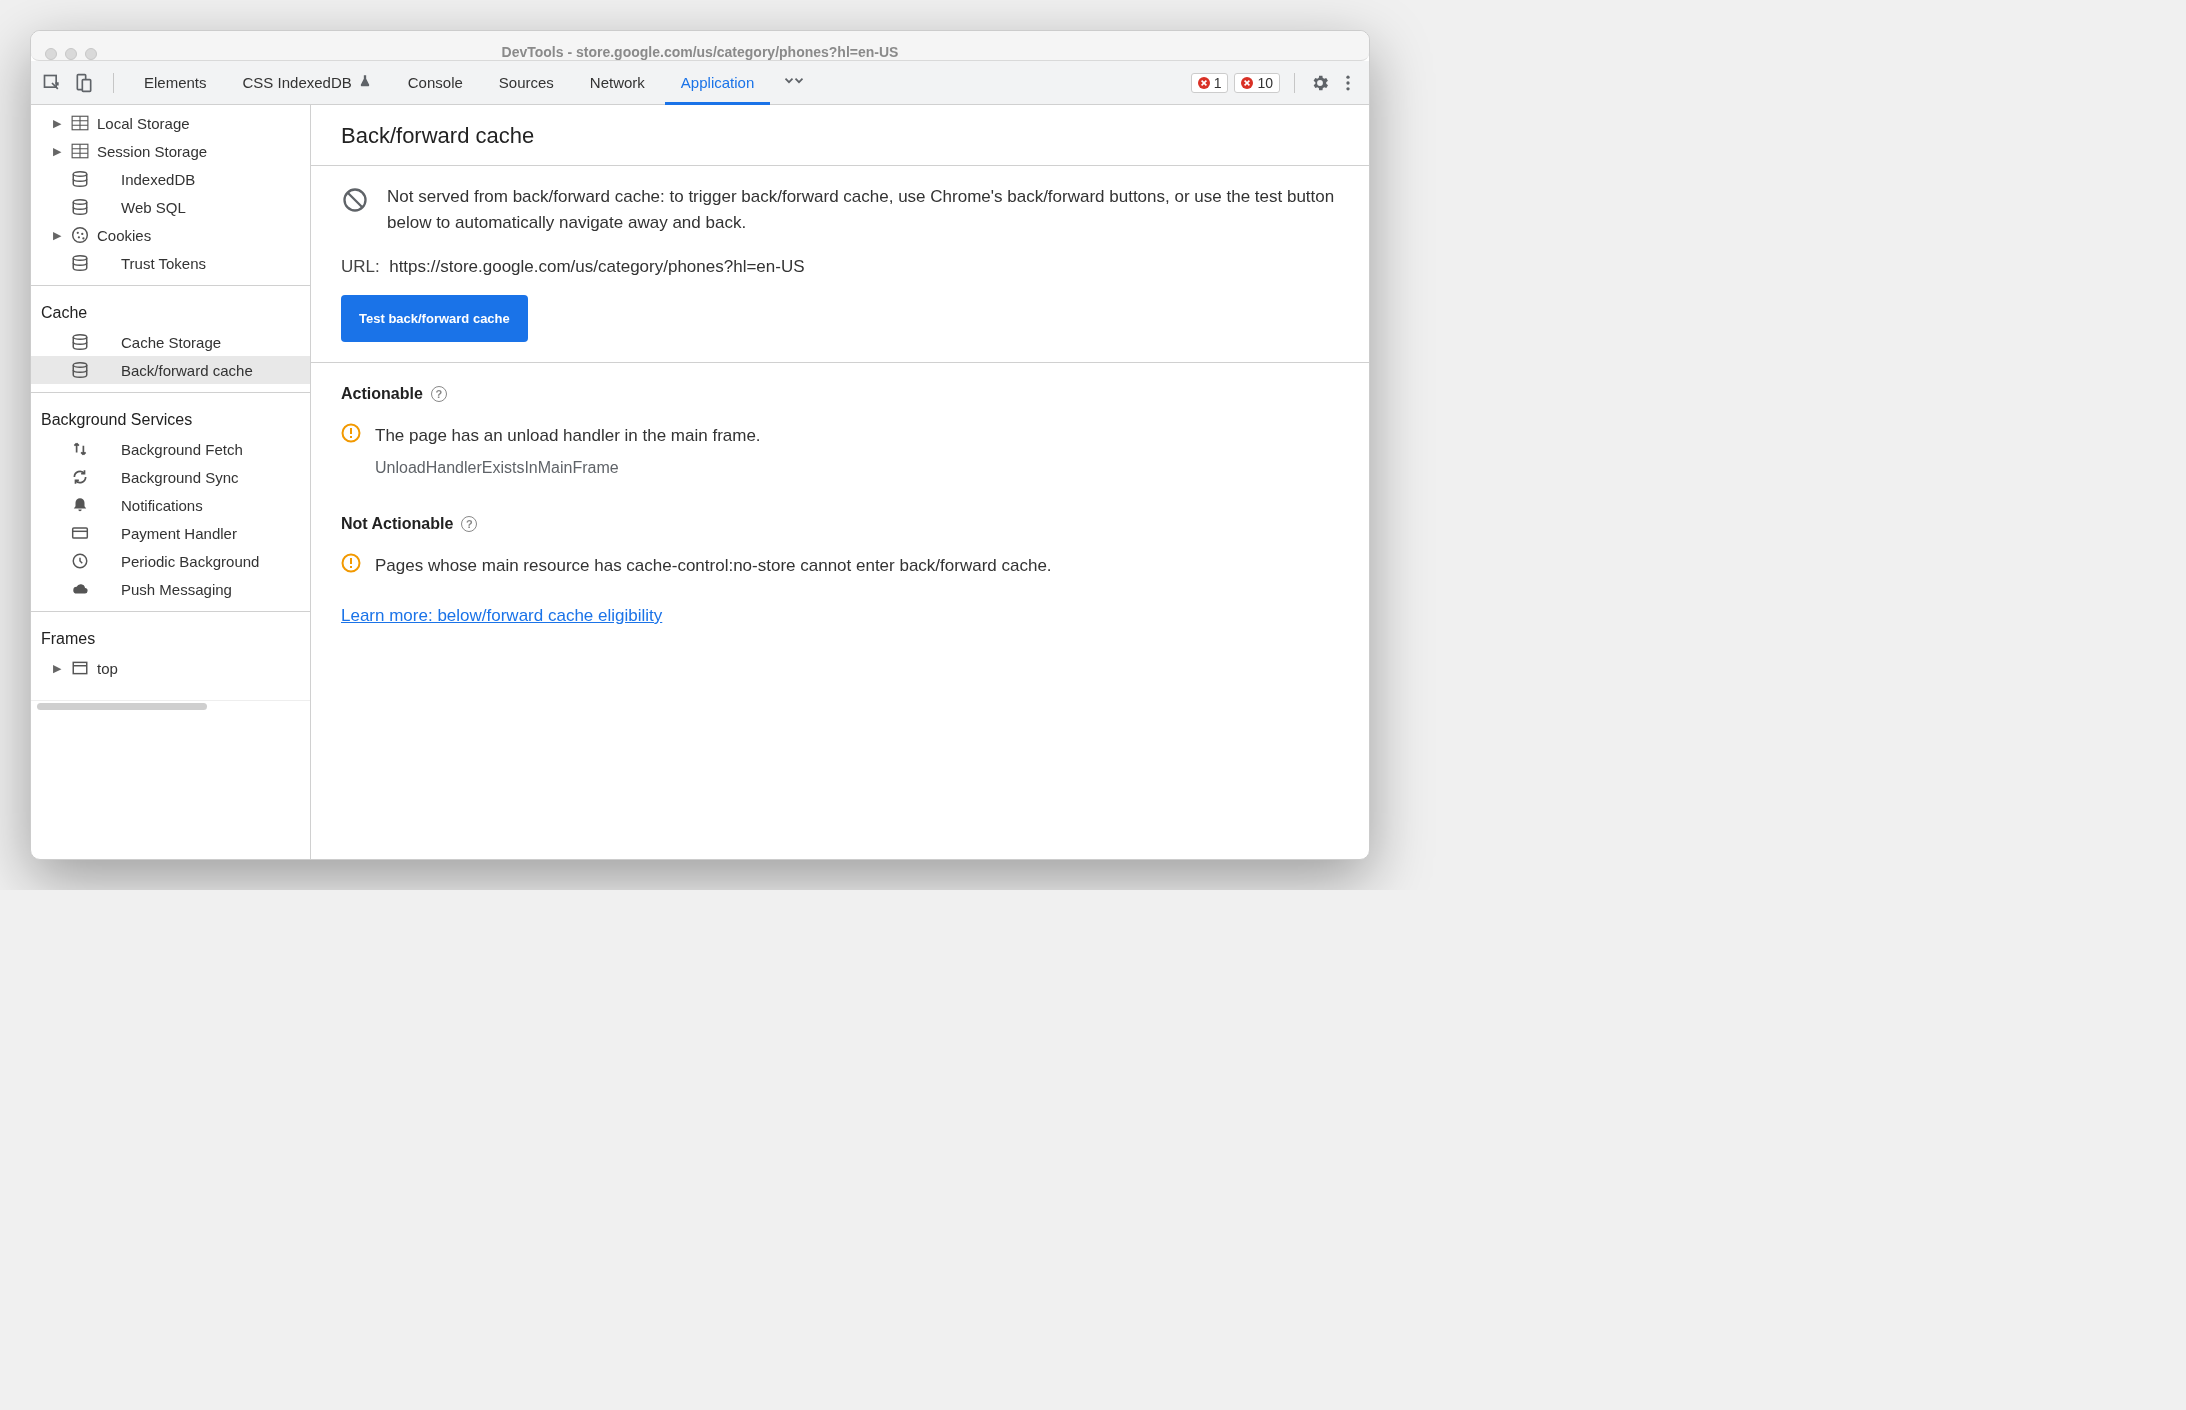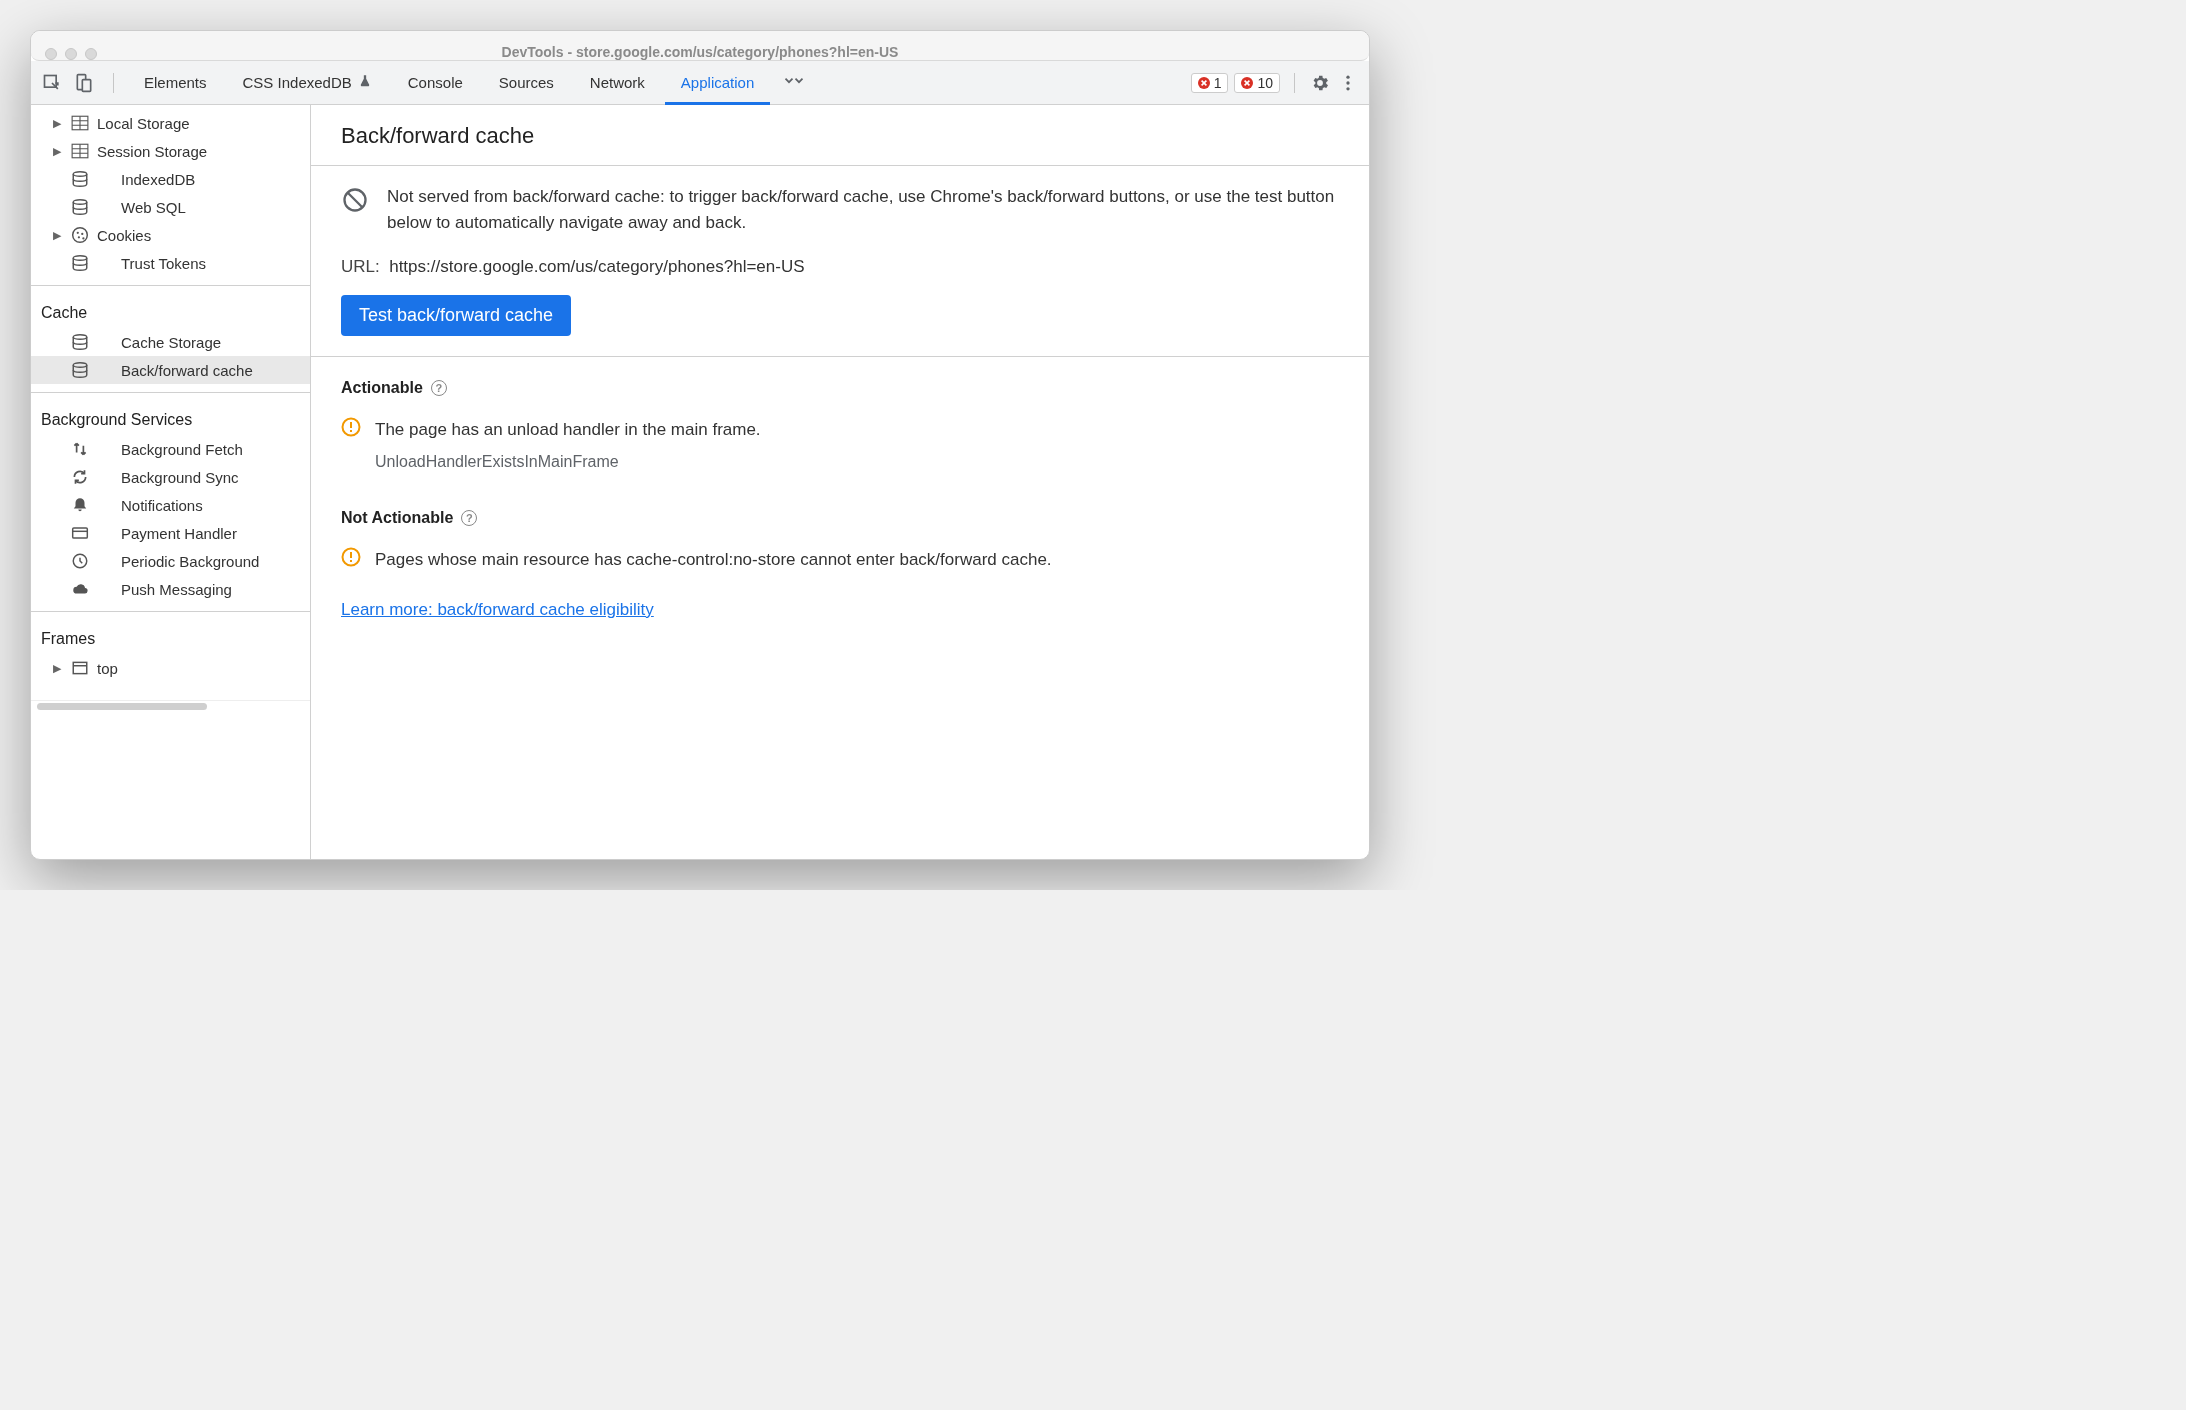--- a/index.html
+++ b/index.html
@@ -82,21 +82,21 @@
 .m-h1 { font-size:22px; padding: 18px 30px 16px 30px; color:#222;}
 .m-sep { height:1px; background:#d0d0d0; }
 .m-block { padding: 18px 30px 22px 30px; display:flex; gap:18px; }
 .ban-ico { width:28px; height:28px; flex-shrink:0; color:#5f6368; margin-top:2px;}
 .ban-txt { font-size:17px; color:#333; line-height:1.5; }
 .m-url { padding: 0 30px 18px 30px; font-size:17px; color:#333;}
 .m-url .lbl{ color:#444;}
 .btn {
   margin: 0 0 20px 30px;
   background:#1a73e8; color:#fff; border:none;
-  font-size:18px; font-weight:400; padding:10px 18px;
+  font-size:13px; font-weight:700; padding:16px 18px;
   border-radius:4px; cursor:pointer;
 }
 .sect-h { padding: 22px 30px 8px 30px; font-weight:600; font-size:16px; color:#222; display:flex; align-items:center; gap:8px;}
 .help { width:16px;height:16px;border:1.5px solid #888;border-radius:50%;display:inline-flex;align-items:center;justify-content:center;font-size:11px;color:#888;}
 .issue { padding: 12px 30px 4px 30px; display:flex; gap:14px; align-items:flex-start;}
 .warn-ico { width:20px;height:20px;flex-shrink:0;}
 .issue-txt { font-size:17px; color:#333; line-height:1.5;}
 .issue-sub { padding: 6px 30px 8px 64px; color:#5f6368; font-size:16px;}
 .learn { padding: 24px 30px; }
 .learn a { color:#1a73e8; font-size:17px; text-decoration:underline;}
@@ -403,17 +403,17 @@
           <svg viewBox="0 0 20 20">
               <circle cx="10" cy="10" r="8.5" fill="none" stroke="#f29900" stroke-width="2"></circle>
               <rect x="9" y="5" width="2" height="6" fill="#f29900"></rect>
               <rect x="9" y="13" width="2" height="2" fill="#f29900"></rect>
             </svg>
         </span>
         <span class="issue-txt">Pages whose main resource has cache-control:no-store cannot enter back/forward cache.</span>
       </div>
 
       <div class="learn">
-        <a href="#">Learn more: back/forward cache eligibility</a>
+        <a href="#">Learn more: below/forward cache eligibility</a>
       </div>
     </div>
   </div>
 </div>
 
 </body></html>

